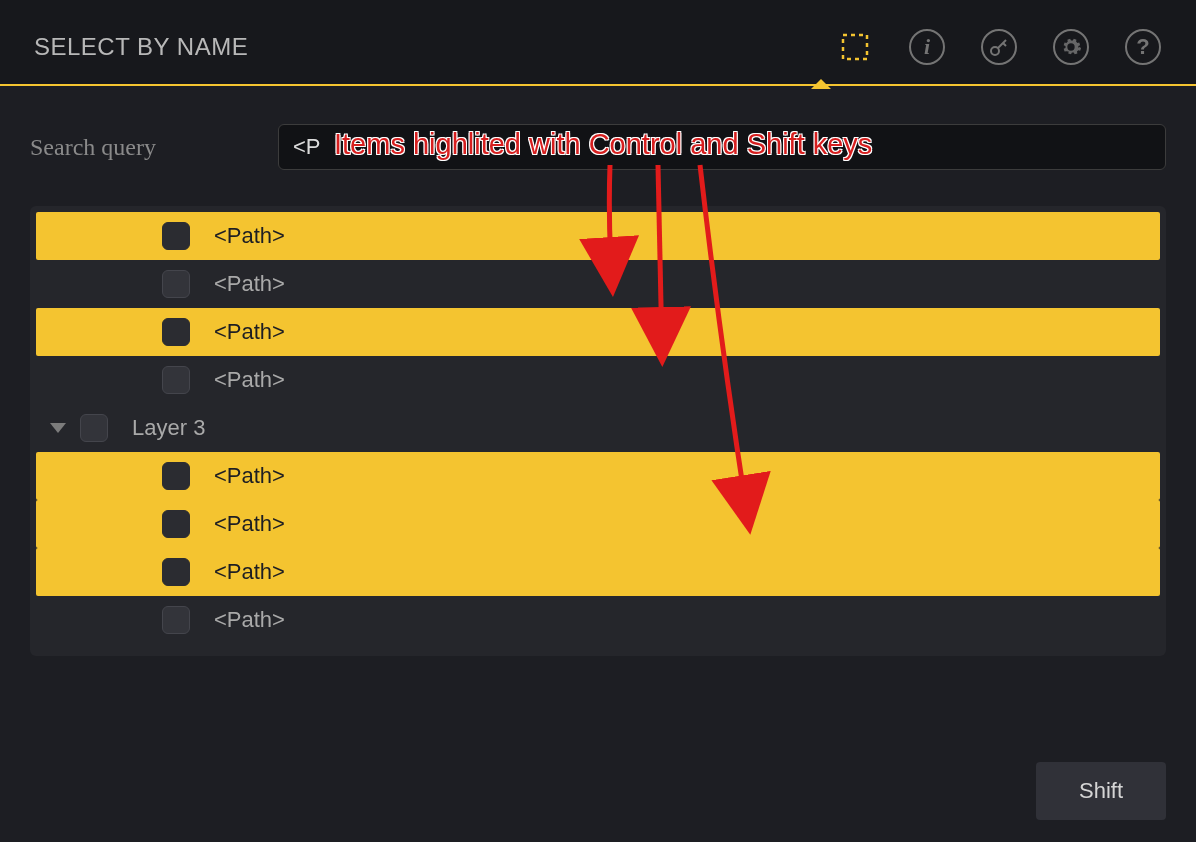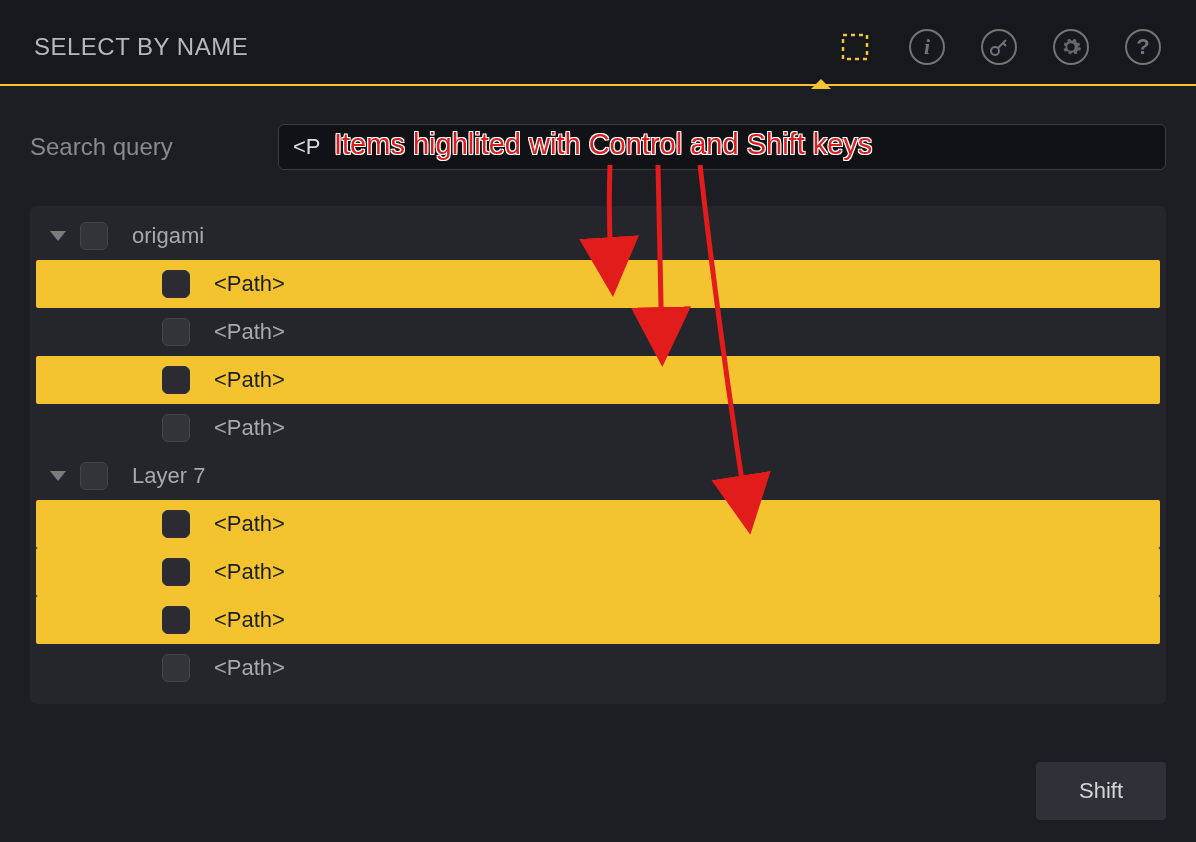--- a/index.html
+++ b/index.html
@@ -66,20 +66,21 @@
   .search-row {
     display: flex;
     align-items: center;
     gap: 16px;
     margin-bottom: 36px;
   }
   .search-label {
     color: #8a8a8a;
     font-size: 24px;
     width: 232px;
+    font-family: Liberation Serif, serif;
   }
   .search-input {
     flex: 1;
     height: 46px;
     background: #111215;
     border: 1px solid #3c3c3c;
     border-radius: 6px;
     color: #dcdcdc;
     font-size: 22px;
     padding: 0 14px;
@@ -221,46 +222,41 @@
 
 <div class="body-area">
 
   <div class="search-row">
     <div class="search-label">Search query</div>
     <input class="search-input" type="text" value="&lt;P" style="">
   </div>
 
   <div class="tree-panel">
 
+    <div class="tree-row row-child highlight">
+      <span class="chk"></span>
+      <span class="row-label">&lt;Path&gt;</span>
+    </div>
+    <div class="tree-row row-child">
+      <span class="chk"></span>
+      <span class="row-label">&lt;Path&gt;</span>
+    </div>
+    <div class="tree-row row-child highlight">
+      <span class="chk"></span>
+      <span class="row-label">&lt;Path&gt;</span>
+    </div>
+    <div class="tree-row row-child">
+      <span class="chk"></span>
+      <span class="row-label">&lt;Path&gt;</span>
+    </div>
+
     <div class="tree-row row-parent">
       <span class="disclosure"></span>
       <span class="chk"></span>
-      <span class="row-label">origami</span>
-    </div>
-    <div class="tree-row row-child highlight">
-      <span class="chk"></span>
-      <span class="row-label">&lt;Path&gt;</span>
-    </div>
-    <div class="tree-row row-child">
-      <span class="chk"></span>
-      <span class="row-label">&lt;Path&gt;</span>
-    </div>
-    <div class="tree-row row-child highlight">
-      <span class="chk"></span>
-      <span class="row-label">&lt;Path&gt;</span>
-    </div>
-    <div class="tree-row row-child">
-      <span class="chk"></span>
-      <span class="row-label">&lt;Path&gt;</span>
-    </div>
-
-    <div class="tree-row row-parent">
-      <span class="disclosure"></span>
-      <span class="chk"></span>
-      <span class="row-label">Layer 7</span>
+      <span class="row-label">Layer 3</span>
     </div>
     <div class="tree-row row-child highlight">
       <span class="chk"></span>
       <span class="row-label">&lt;Path&gt;</span>
     </div>
     <div class="tree-row row-child highlight">
       <span class="chk"></span>
       <span class="row-label">&lt;Path&gt;</span>
     </div>
     <div class="tree-row row-child highlight">

